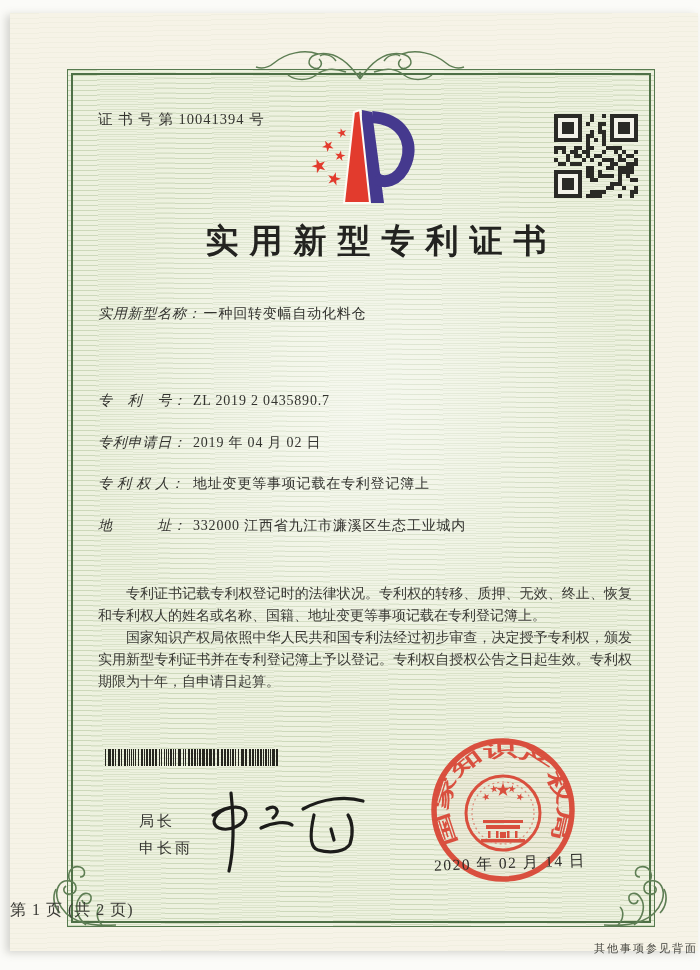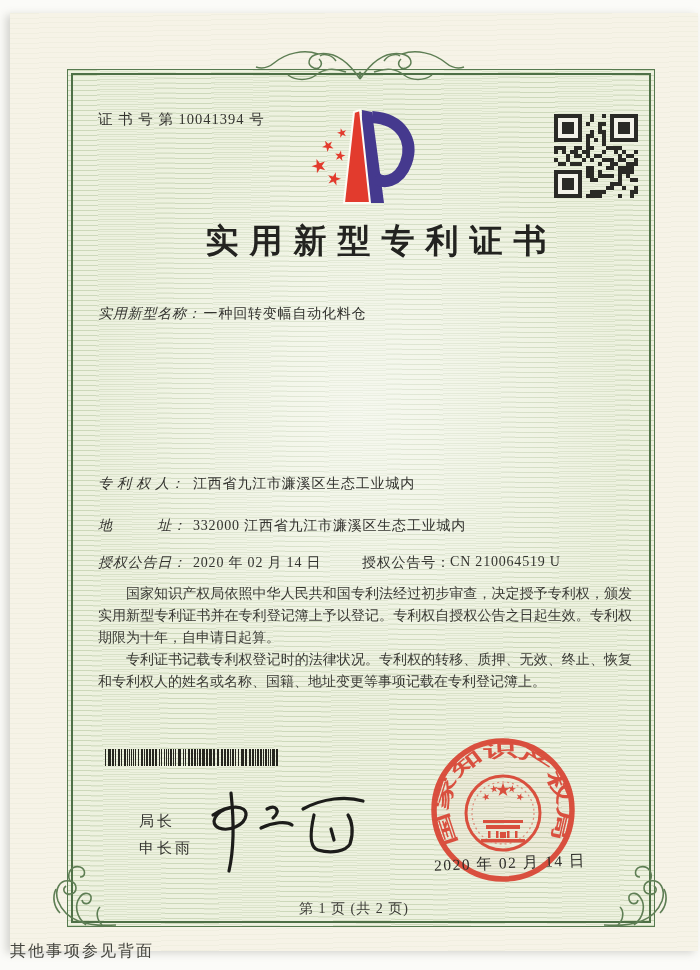--- a/index.html
+++ b/index.html
@@ -23,22 +23,22 @@
   .frow{position:absolute;left:88px;width:545px;font-size:14px;color:#33332f;letter-spacing:0.8px;white-space:nowrap;}
   .flabel{display:inline-block;min-width:93px;font-style:italic;}
   .fvalue{margin-left:2px;}
   .flabel2{position:absolute;left:264px;}
   .fvalue2{position:absolute;left:352px;}
   .paras{left:88px;top:570px;width:534px;font-size:14px;line-height:22px;color:#3a3a35;text-align:justify;}
   .paras p{margin:0;text-indent:2em;}
   .signer{left:97px;top:795px;font-size:15px;color:#33332f;letter-spacing:3px;line-height:27px;margin-left:32px;}
   .sealdate{left:424px;top:840px;font-size:15.5px;color:#2e2e2a;letter-spacing:1.5px;
             transform:rotate(-2deg);white-space:nowrap;}
-  .pageinfo{left:0;right:0;top:887px;text-align:center;font-size:14px;color:#3a3a35;letter-spacing:1px;}
-  .footnote{left:0;right:0;top:928px;text-align:left;font-size:16px;color:#44443e;letter-spacing:2px;}
+  .pageinfo{left:0;right:0;top:887px;text-align:left;font-size:16px;color:#3a3a35;letter-spacing:1px;}
+  .footnote{left:0;right:0;top:928px;text-align:right;font-size:11px;color:#44443e;letter-spacing:2px;}
   svg{display:block;}
 </style>
 </head>
 <body>
 
 <svg width="0" height="0" aria-hidden="true">
     <defs>
   <polygon id="star" points="0,-1 0.225,-0.31 0.95,-0.31 0.36,0.12 0.59,0.81 0,0.38 -0.59,0.81 -0.36,0.12 -0.95,-0.31 -0.225,-0.31"></polygon>
   <g id="flourR" stroke="#5e7e54" fill="none" stroke-width="1.5">
     <path d="M106,40 C118,22 132,12 148,15 C158,17 160,26 152,29 C146,31 142,25 147,20"></path>
@@ -214,35 +214,36 @@
         <rect x="11" y="20" width="1" height="1" fill="#2a2a26"></rect>
         <rect x="16" y="20" width="1" height="1" fill="#2a2a26"></rect>
         <rect x="19" y="20" width="1" height="1" fill="#2a2a26"></rect>
       </svg>
 
     <div class="abs title">实用新型专利证书</div>
 
     <div class="frow" style="top:292px">
       <span class="flabel">实用新型名称：</span><span class="fvalue">一种回转变幅自动化料仓</span>
     </div>
+    <div class="frow" style="top:379px">
+      <span class="flabel">专　利　号：</span><span class="fvalue">ZL 2019 2 0435890.7</span>
+    </div>
+    <div class="frow" style="top:421px">
+      <span class="flabel">专利申请日：</span><span class="fvalue">2019 年 04 月 02 日</span>
+    </div>
     <div class="frow" style="top:462px">
-      <span class="flabel">专 利 权 人：</span><span class="fvalue">江西省九江市濂溪区生态工业城内</span>
+      <span class="flabel">专 利 权 人：</span><span class="fvalue">地址变更等事项记载在专利登记簿上</span>
     </div>
     <div class="frow" style="top:504px">
       <span class="flabel">地　　　址：</span><span class="fvalue">332000 江西省九江市濂溪区生态工业城内</span>
     </div>
-    <div class="frow" style="top:541px">
-      <span class="flabel">授权公告日：</span><span class="fvalue">2020 年 02 月 14 日</span>
-      <span class="flabel2">授权公告号：</span>
-      <span class="fvalue2">CN 210064519 U</span>
-    </div>
 
     <div class="abs paras">
+      <p>专利证书记载专利权登记时的法律状况。专利权的转移、质押、无效、终止、恢复和专利权人的姓名或名称、国籍、地址变更等事项记载在专利登记簿上。</p>
       <p>国家知识产权局依照中华人民共和国专利法经过初步审查，决定授予专利权，颁发实用新型专利证书并在专利登记簿上予以登记。专利权自授权公告之日起生效。专利权期限为十年，自申请日起算。</p>
-      <p>专利证书记载专利权登记时的法律状况。专利权的转移、质押、无效、终止、恢复和专利权人的姓名或名称、国籍、地址变更等事项记载在专利登记簿上。</p>
     </div>
 
     <svg class="abs" id="bc" style="left:95px;top:736px" width="178" height="17" viewBox="0 0 178 17">
         <rect x="0" y="0" width="1" height="17" fill="#26261f"></rect>
         <rect x="3" y="0" width="3" height="17" fill="#26261f"></rect>
         <rect x="7" y="0" width="2" height="17" fill="#26261f"></rect>
         <rect x="10" y="0" width="1" height="17" fill="#26261f"></rect>
         <rect x="13" y="0" width="2" height="17" fill="#26261f"></rect>
         <rect x="16" y="0" width="1" height="17" fill="#26261f"></rect>
         <rect x="19" y="0" width="2" height="17" fill="#26261f"></rect>

